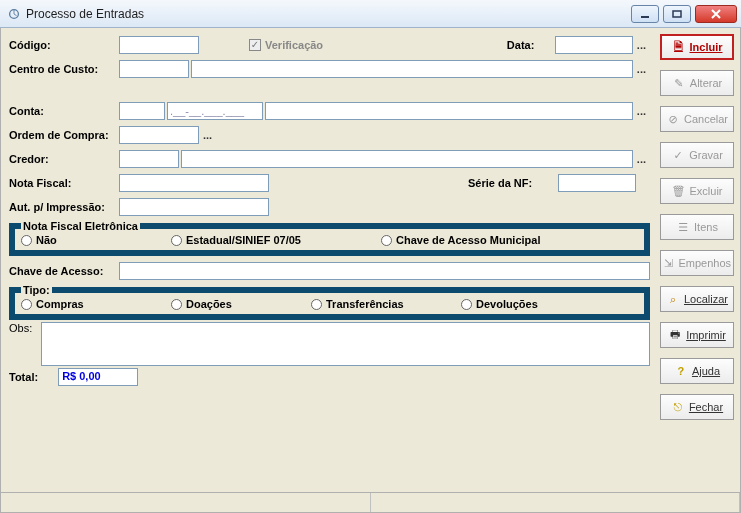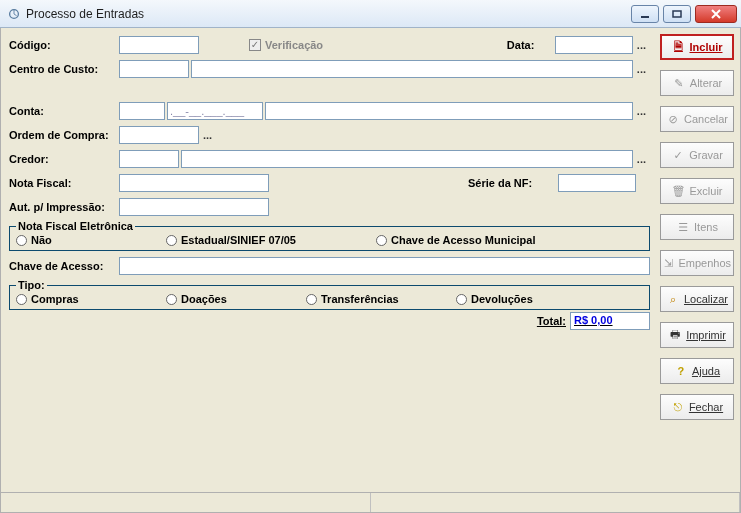--- a/index.html
+++ b/index.html
@@ -99,34 +99,34 @@
     font-size:11px;
     padding:0 2px;
   }
   .dots { padding:0 4px; font-weight:bold; color:#333; cursor:pointer; }
   .check {
     width:12px;height:12px;border:1px solid #888;display:inline-flex;align-items:center;justify-content:center;background:#eee;margin-right:4px;
   }
   .check::after{content:"✓";font-size:10px;color:#777;line-height:10px;}
   
   fieldset.grp {
-    border:1px solid #0c4a6e;
+    border:6px solid #0c4a6e;
     margin:2px 0 2px 0;
     padding:2px 6px 4px 6px;
   }
   fieldset.grp legend { font-weight:bold; padding:0 2px; }
   .radio-row { display:flex; gap:0; flex-wrap:nowrap; }
   .radio-opt { display:flex; align-items:center; gap:4px; font-weight:bold; }
   .radio {
     width:11px;height:11px;border:1px solid #666;border-radius:50%;background:#fff;display:inline-block;
   }
   textarea.obs {
     width:100%; height:44px; border:1px solid #7f9db9; resize:none; font-family:inherit;font-size:11px; background:#fff;
   }
-  .total-row { display:flex; justify-content:flex-end; align-items:center; margin-top:2px; gap:4px;text-decoration:underline; }
+  .total-row { display:flex; justify-content:flex-start; align-items:center; margin-top:2px; gap:20px; }
   .total-row .total-label { font-weight:bold; }
   .total-row .total-val {
     border:1px solid #7f9db9; width:80px; height:18px; padding:1px 3px; color:#0000e0; font-weight:bold; background:#fff;
   }
   .statusbar {
     height:20px;
     background:#ece9d8;
     border:1px solid #b0b0b0;
     border-top:none;
     display:flex;
@@ -262,20 +262,24 @@
           <span class="radio"></span>
           <span>Transferências</span>
         </div>
         <div class="radio-opt">
           <span class="radio"></span>
           <span>Devoluções</span>
         </div>
       </div>
     </fieldset>
 
+    <div style="display:flex;gap:4px;align-items:flex-start;margin-top:2px">
+      <label class="lbl" style="width:30px">Obs:</label>
+      <textarea class="obs" style=""></textarea>
+    </div>
 
     <div class="total-row">
       <span class="total-label">Total:</span>
       <div class="total-val">R$ 0,00</div>
     </div>
 
   </div>
 
   <div class="side-buttons">
     <button class="primary">

